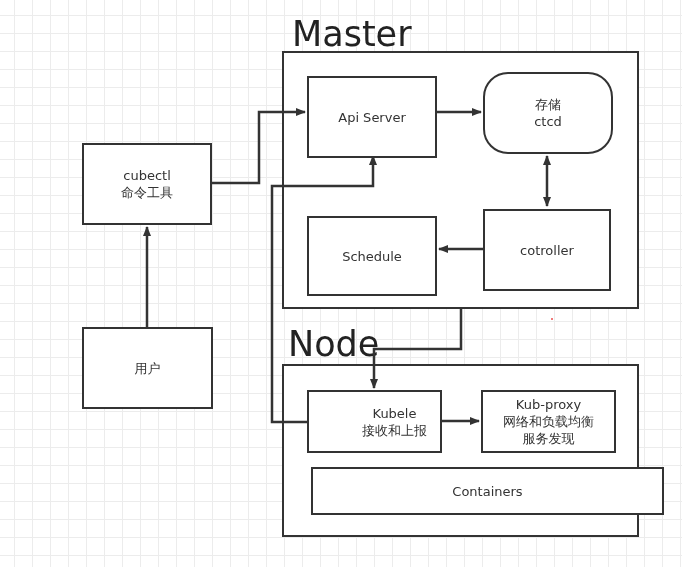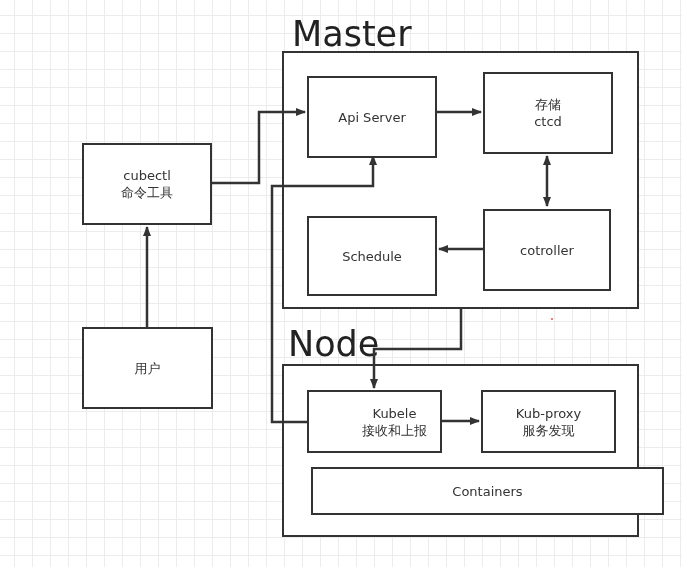--- a/index.html
+++ b/index.html
@@ -70,40 +70,41 @@
 </div>
 
 <div class="box" style="left:82px; top:327px; width:131px; height:82px;">
   <span>用户</span>
 </div>
 
 <div class="box" style="left:307px; top:76px; width:130px; height:82px;">
   <span>Api Server</span>
 </div>
 
-<div class="box" style="left:483px; top:72px; width:130px; height:82px;">
+<div class="box" style="left:483px; top:72px; width:130px; height:82px;border-radius:25px;">
   <span>存储</span>
   <span>ctcd</span>
 </div>
 
 <div class="box" style="left:307px; top:216px; width:130px; height:80px;">
   <span>Schedule</span>
 </div>
 
 <div class="box" style="left:483px; top:209px; width:128px; height:82px;">
   <span>cotroller</span>
 </div>
 
 <div class="box" style="left:307px; top:390px; width:135px; height:63px;padding-left:40px;">
   <span>Kubele</span>
   <span>接收和上报</span>
 </div>
 
 <div class="box" style="left:481px; top:390px; width:135px; height:63px;">
   <span>Kub-proxy</span>
+  <span>网络和负载均衡</span>
   <span>服务发现</span>
 </div>
 
 <div class="box" style="left:311px; top:467px; width:353px; height:48px;justify-content:center;">
   <span>Containers</span>
 </div>
 
 <div class="red-dot" style="left:551px; top:318px;"></div>
 
 </body></html>

